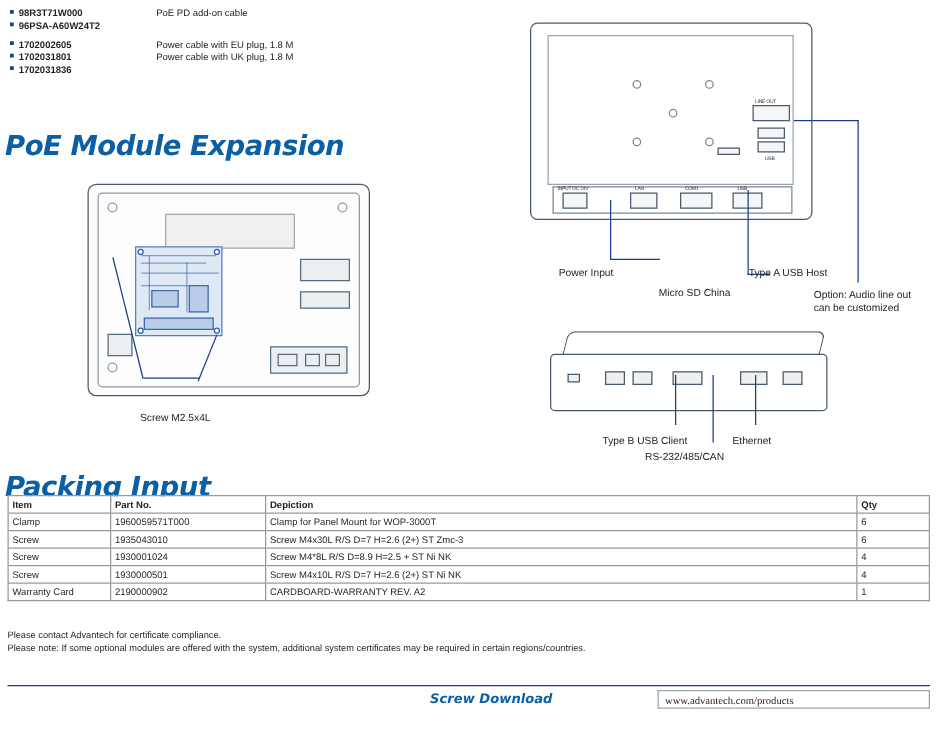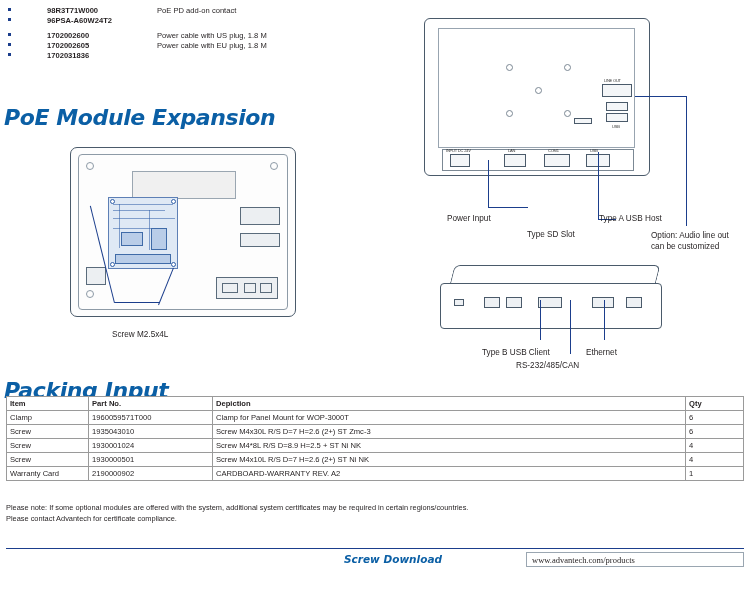--- a/index.html
+++ b/index.html
@@ -37,21 +37,20 @@
   .bl-sq i {
     display: block;
     width: 3px;
     height: 3px;
     background: #1b3e8c;
   }
   .bl-pn {
     flex: 0 0 110px;
     font-weight: bold;
     font-size: 7.6px;
-    margin-left: 32px;
   }
   .bl-desc {
     flex: 1;
     font-size: 7.6px;
     font-weight: normal;
   }
   .gap { height: 5px; }
 
   
   .h-blue {
@@ -290,42 +289,42 @@
 </style>
 </head>
 <body>
 
 <div class="top-list">
   <div class="blrow">
     <span class="bl-sq">
         <i></i>
       </span>
     <span class="bl-pn">98R3T71W000</span>
-    <span class="bl-desc">PoE PD add-on contact</span>
+    <span class="bl-desc">PoE PD add-on cable</span>
   </div>
   <div class="blrow">
     <span class="bl-sq">
         <i></i>
       </span>
     <span class="bl-pn">96PSA-A60W24T2</span>
   </div>
   <div class="gap"></div>
-  <div class="blrow">
-    <span class="bl-sq">
-        <i></i>
-      </span>
-    <span class="bl-pn">1702002600</span>
-    <span class="bl-desc">Power cable with US plug, 1.8 M</span>
-  </div>
   <div class="blrow">
     <span class="bl-sq">
         <i></i>
       </span>
     <span class="bl-pn">1702002605</span>
     <span class="bl-desc">Power cable with EU plug, 1.8 M</span>
+  </div>
+  <div class="blrow">
+    <span class="bl-sq">
+        <i></i>
+      </span>
+    <span class="bl-pn">1702031801</span>
+    <span class="bl-desc">Power cable with UK plug, 1.8 M</span>
   </div>
   <div class="blrow">
     <span class="bl-sq">
         <i></i>
       </span>
     <span class="bl-pn">1702031836</span>
   </div>
 </div>
 
 <div class="h-blue" id="poe-heading">PoE Module Expansion</div>
@@ -402,21 +401,21 @@
 </div>
 
 <div class="blue-line" style="left:488px; top:160px; width:1px; height:48px;"></div>
 <div class="blue-line" style="left:488px; top:207px; width:40px; height:1px;"></div>
 <div class="blue-line" style="left:598px; top:152px; width:1px; height:68px;"></div>
 <div class="blue-line" style="left:598px; top:219px; width:18px; height:1px;"></div>
 <div class="blue-line" style="left:635px; top:96px; width:52px; height:1px;"></div>
 <div class="blue-line" style="left:686px; top:96px; width:1px; height:130px;"></div>
 
 <div class="cap-dark" style="left:447px; top:214px;">Power Input</div>
-<div class="cap-dark" style="left:527px; top:230px;">Type SD Slot</div>
+<div class="cap-dark" style="left:527px; top:230px;">Micro SD China</div>
 <div class="cap-dark" style="left:599px; top:214px;">Type A USB Host</div>
 <div class="cap-dark" style="left:651px; top:230px; width:100px; white-space:pre-line; line-height:11px;">Option: Audio line out
 can be customized</div>
 
 <div id="bottom-fig">
   <div class="bot-top"></div>
   <div class="bot-body"></div>
   <div class="port" style="left:44px; top:32px; width:16px; height:11px;"></div>
   <div class="port" style="left:66px; top:32px; width:16px; height:11px;"></div>
   <div class="port" style="left:98px; top:32px; width:24px; height:11px;"></div>
@@ -472,21 +471,21 @@
     <tr>
       <td>Warranty Card</td>
       <td>2190000902</td>
       <td>CARDBOARD-WARRANTY REV. A2</td>
       <td>1</td>
     </tr>
   </tbody>
 </table>
 
 <div class="notes">
+  <div>Please contact Advantech for certificate compliance.</div>
   <div>Please note: If some optional modules are offered with the system, additional system certificates may be required in certain regions/countries.</div>
-  <div>Please contact Advantech for certificate compliance.</div>
 </div>
 
 <div id="footer">
   <div class="foot-rule"></div>
   <div class="foot-label">Screw Download</div>
   <div class="foot-url">www.advantech.com/products</div>
 </div>
 
 </body></html>

